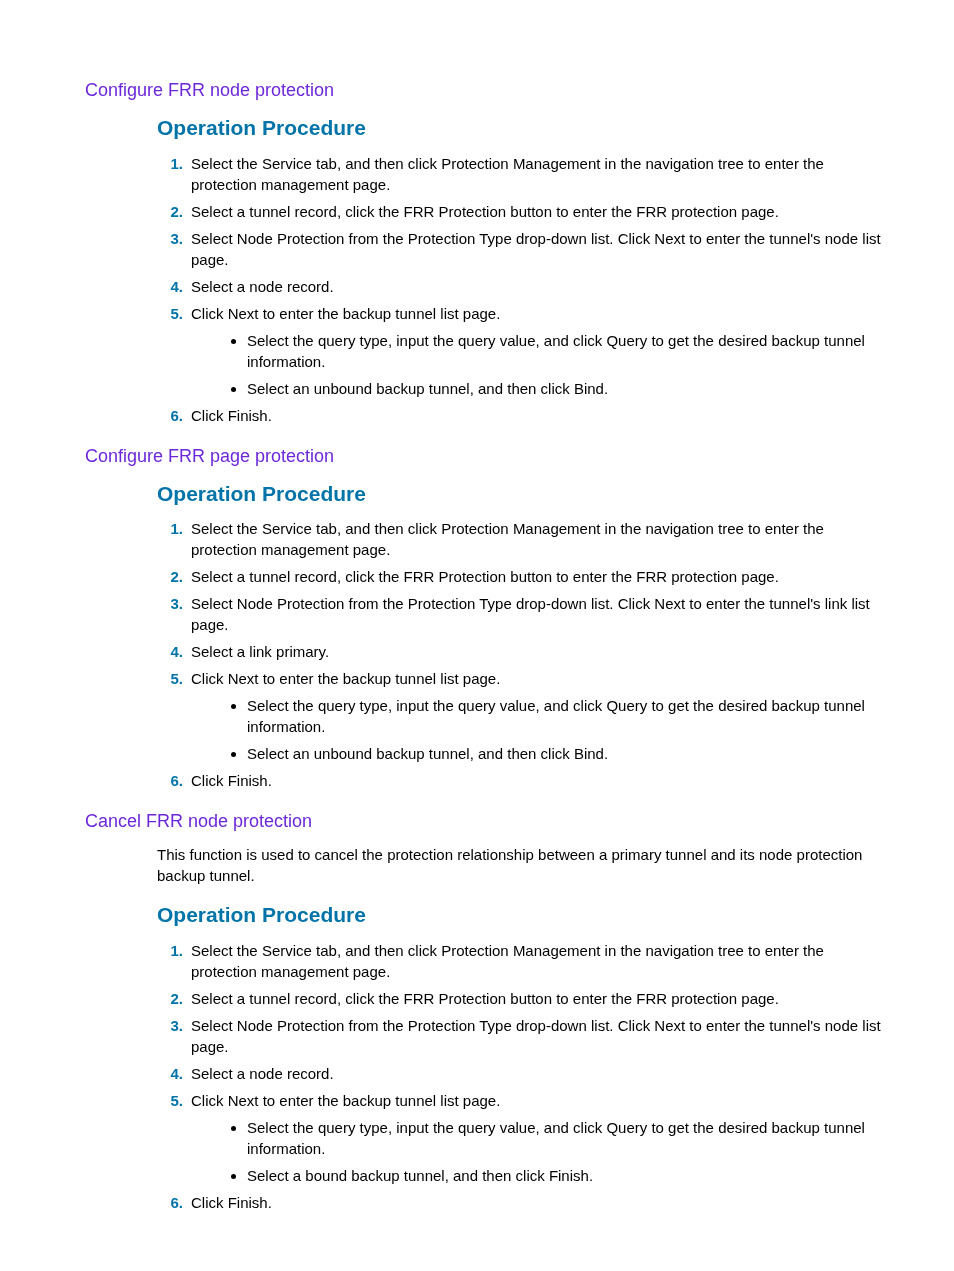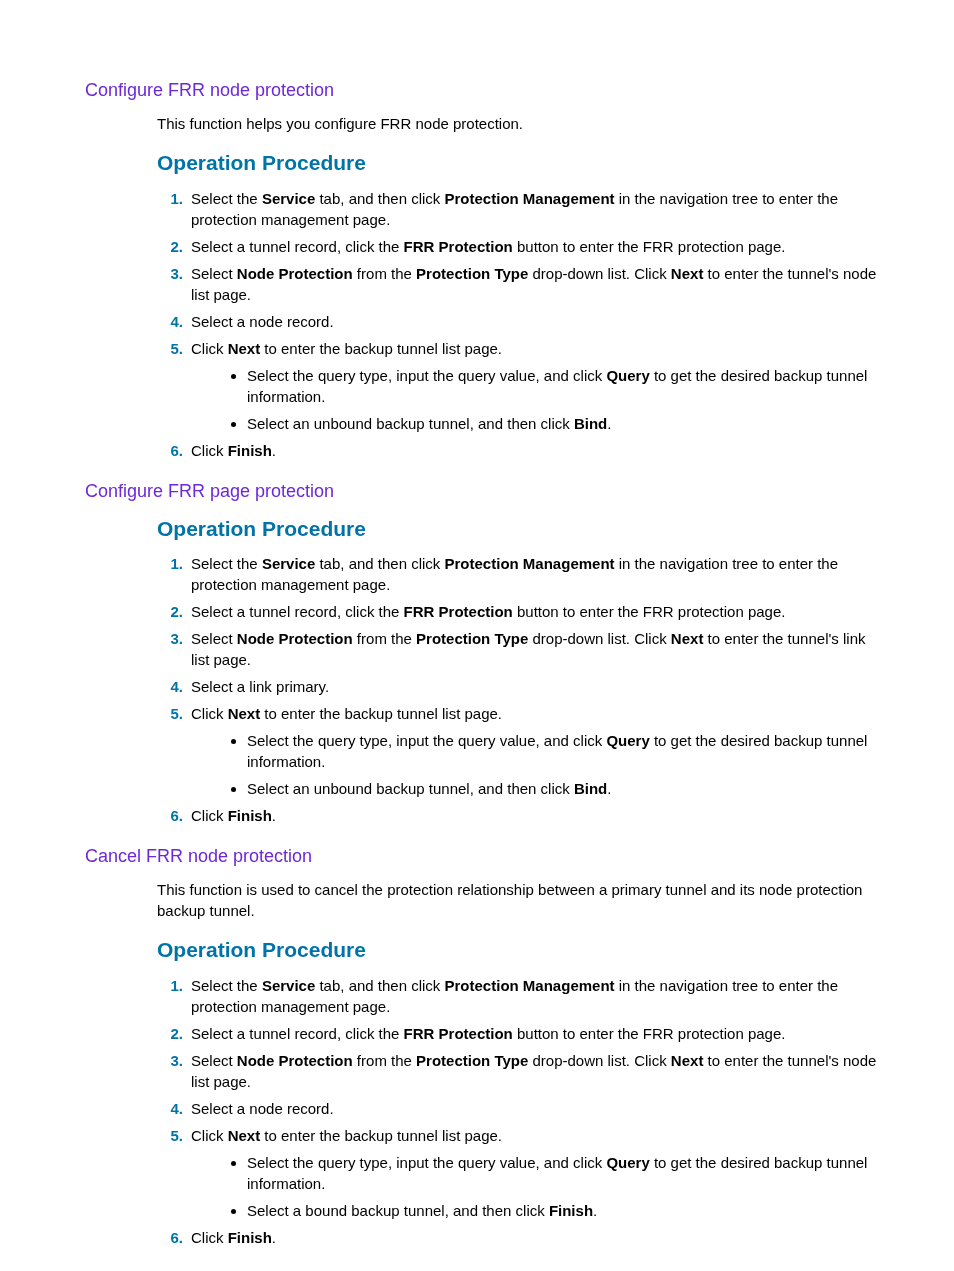--- a/index.html
+++ b/index.html
@@ -49,28 +49,27 @@
     font-weight: bold;
   }
   ul.bullets {
     list-style: disc;
     margin: 6px 0 6px 36px;
     padding-left: 20px;
   }
   ul.bullets > li {
     margin-bottom: 6px;
   }
-  b { font-weight: bold; }
+  b { font-weight: normal; }
 </style>
 </head>
 <body>
 
 <div id="content">
     <div class="section-heading">Configure FRR node protection</div>
-    <div class="intro">This function helps you configure FRR node protection.</div>
     <div class="sub-heading">Operation Procedure</div>
     <ol class="steps">
       <li>Select the <b>Service</b> tab, and then click <b>Protection Management</b> in the navigation tree to enter the protection management page.</li>
       <li>Select a tunnel record, click the <b>FRR Protection</b> button to enter the FRR protection page.</li>
       <li>Select <b>Node Protection</b> from the <b>Protection Type</b> drop-down list. Click <b>Next</b> to enter the tunnel's node list page.</li>
       <li>Select a node record.</li>
       <li>Click <b>Next</b> to enter the backup tunnel list page.<ul class="bullets">
           <li>Select the query type, input the query value, and click <b>Query</b> to get the desired backup tunnel information.</li>
           <li>Select an unbound backup tunnel, and then click <b>Bind</b>.</li>
         </ul></li>

